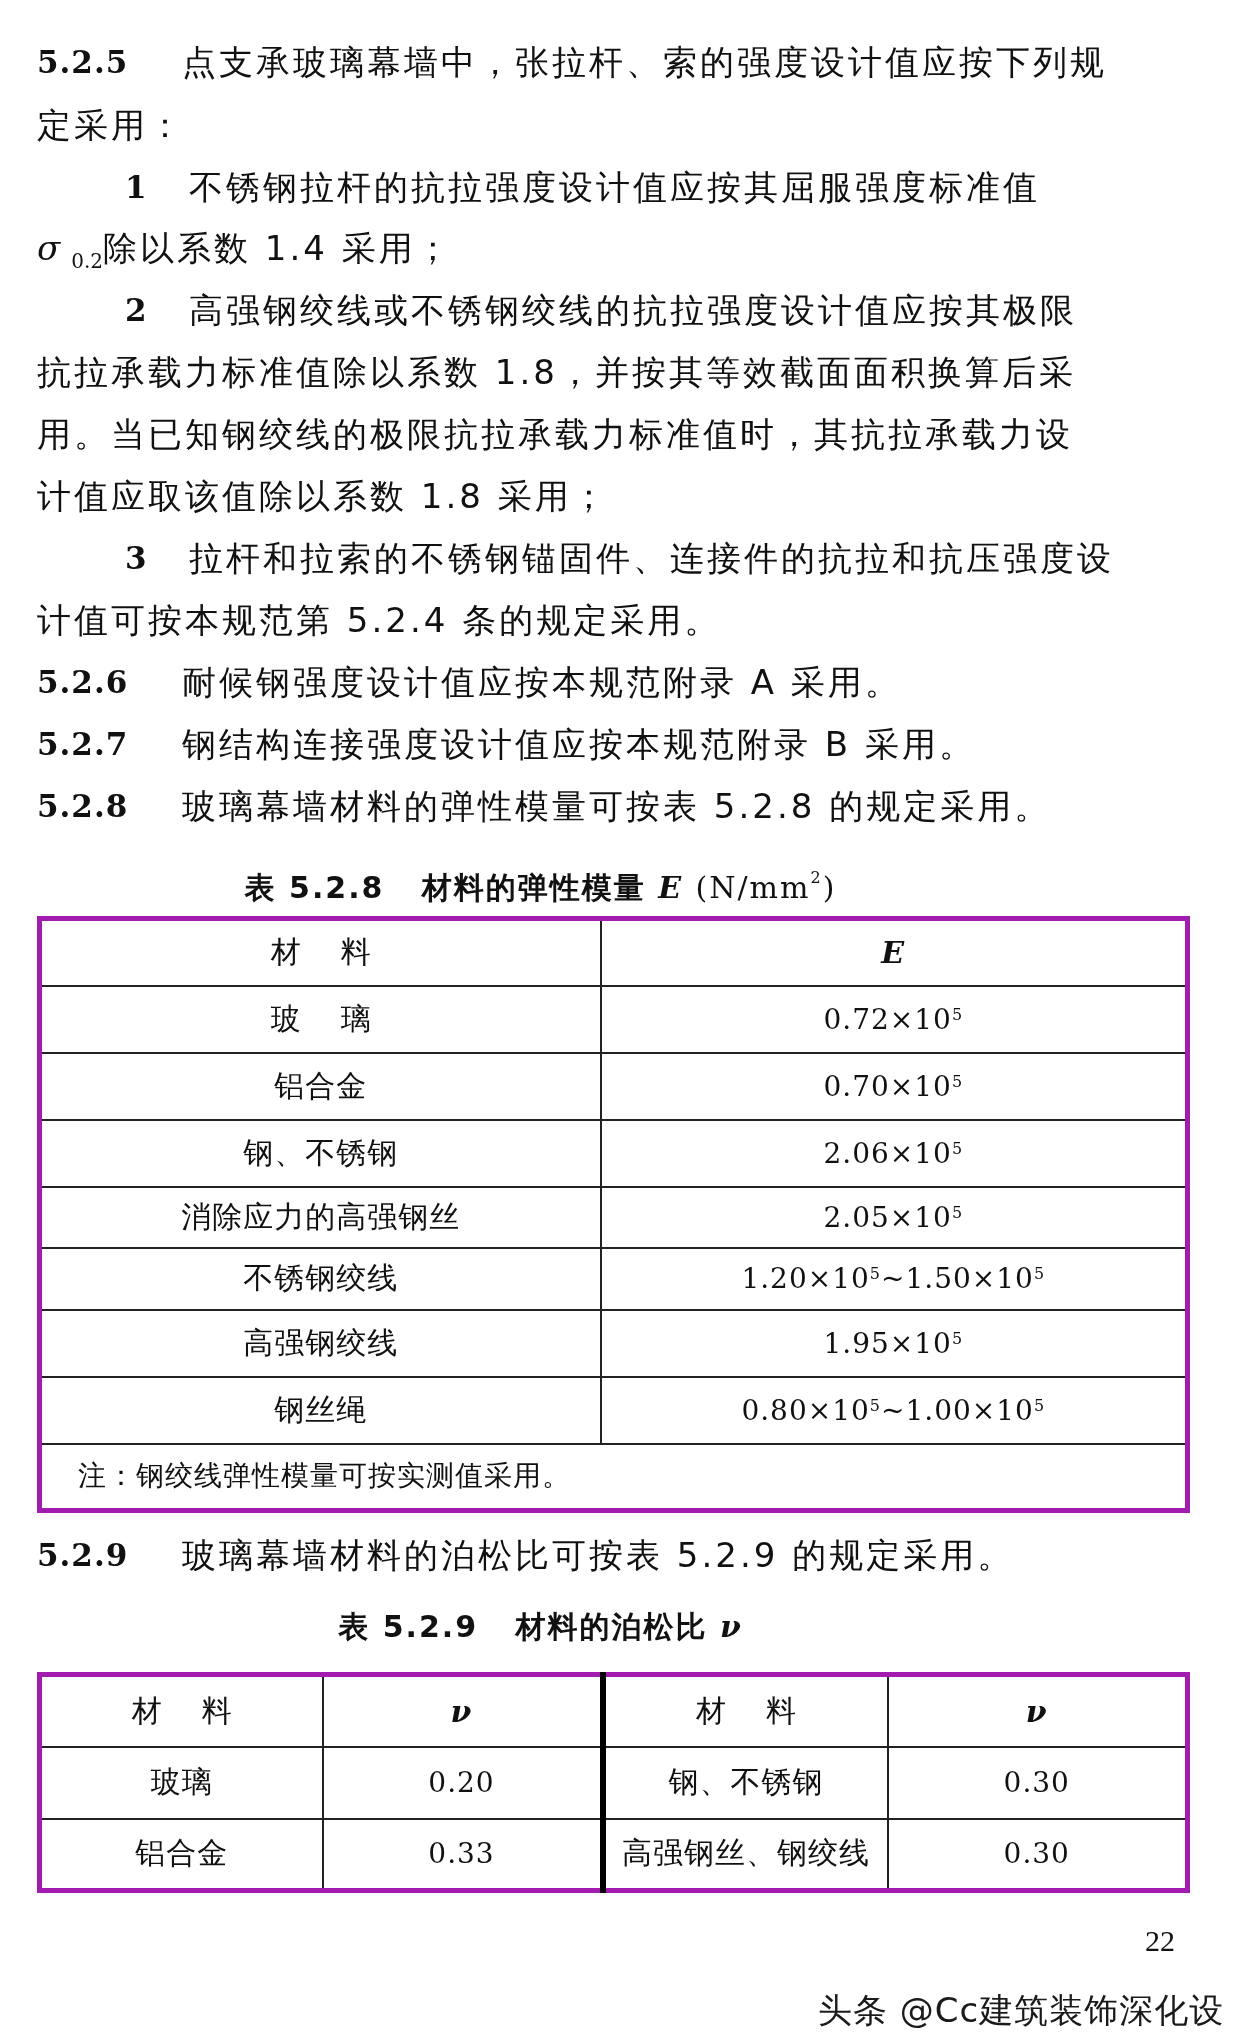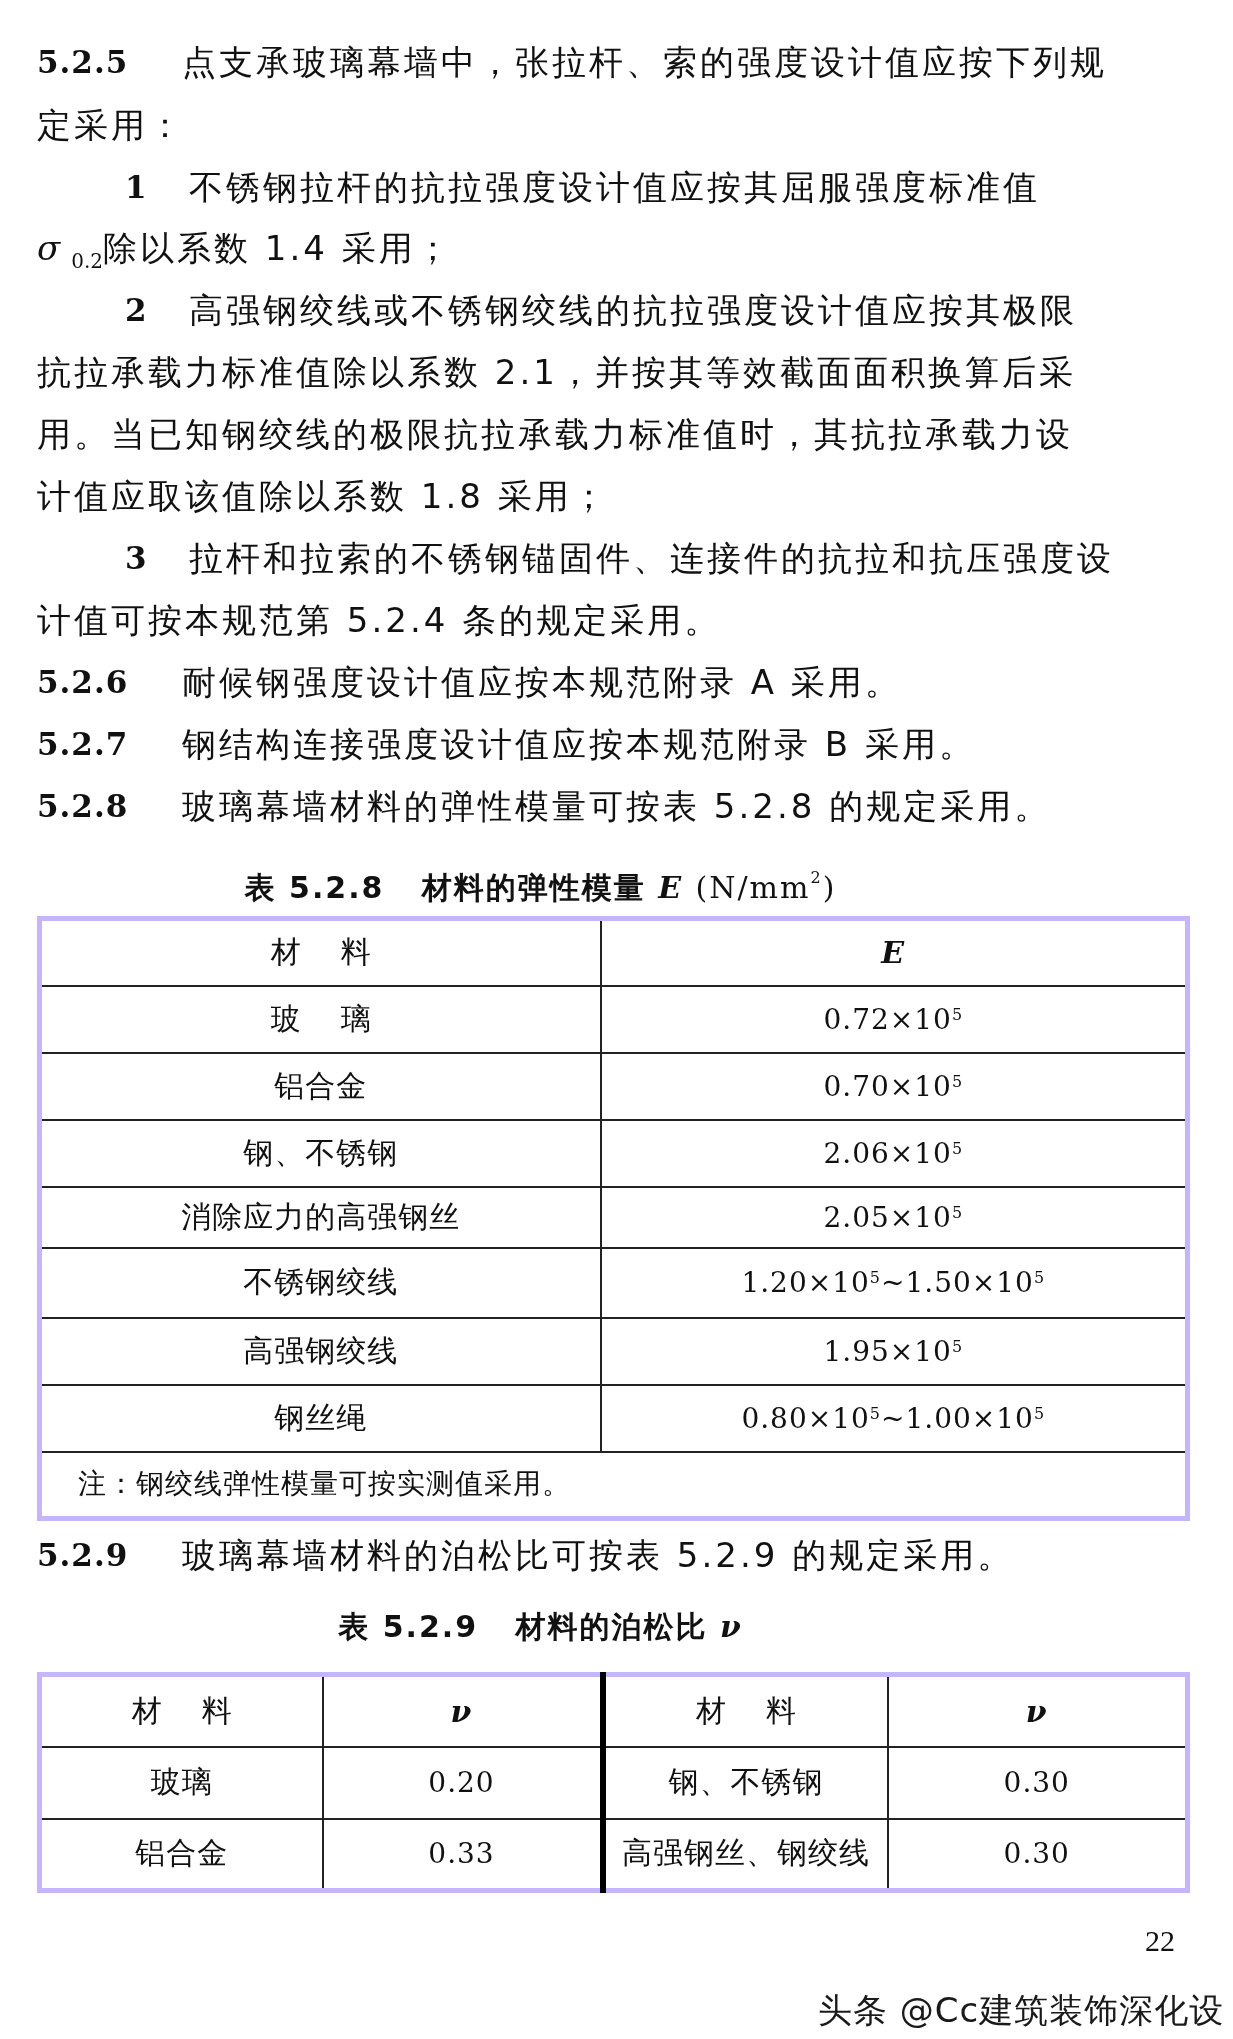--- a/index.html
+++ b/index.html
@@ -15,21 +15,21 @@
   .item-text { position: absolute; left: 152px; }
   .sigma { font-family: "DejaVu Serif", serif; font-style: italic; }
   .sigma sub { font-size: 20px; font-style: normal; letter-spacing: 0; margin-left: 8px; }
 
   .tbl-title { position: absolute; left: 10px; width: 1061px; text-align: center;
                font-size: 30px; font-weight: bold; height: 44px; line-height: 44px; letter-spacing: 2px; }
   .tbl-title .var { font-family: "DejaVu Serif", serif; font-style: italic; }
   .tbl-title .unit { font-family: "DejaVu Serif", serif; font-weight: normal; }
 
   table { position: absolute; border-collapse: collapse; table-layout: fixed;
-          border: 5px solid #c4b5fd; padding-left: 36px; }
+          border: 5px solid #a21caf; padding-left: 36px; }
   td { border: 2px solid #222; text-align: center; vertical-align: middle;
        font-size: 30px; padding: 0; letter-spacing: 1px; }
   td.val { font-family: "DejaVu Serif", serif; font-size: 28px; }
   td.hdr-var { font-family: "DejaVu Serif", serif; font-style: italic; font-weight: bold; }
   td.note { text-align: left; padding-left: 36px; font-size: 28px; margin-top: 48px; }
   td.thick-left { border-left: 6px solid #000; }
   sup { font-size: 16px; vertical-align: top; line-height: 1; position: relative; top: 4px; }
   .spaced { letter-spacing: 40px; margin-right: -40px; }
 
   .page-num { position: absolute; left: 1145px; top: 1924px; font-family: "Liberation Serif", serif; font-size: 30px; }
@@ -52,21 +52,21 @@
 </div>
 <div class="line" style="top:217px;">
   <span class="sigma"><span>σ</span><sub>0.2</sub></span><span>除以系数 1.4 采用；</span>
 </div>
 
 <div class="line" style="top:279px;">
   <span class="item-no">2</span>
   <span class="item-text">高强钢绞线或不锈钢绞线的抗拉强度设计值应按其极限</span>
 </div>
 <div class="line" style="top:341px;">
-  <span>抗拉承载力标准值除以系数 2.1，并按其等效截面面积换算后采</span>
+  <span>抗拉承载力标准值除以系数 1.8，并按其等效截面面积换算后采</span>
 </div>
 <div class="line" style="top:403px;">
   <span>用。当已知钢绞线的极限抗拉承载力标准值时，其抗拉承载力设</span>
 </div>
 <div class="line" style="top:465px;">
   <span>计值应取该值除以系数 1.8 采用；</span>
 </div>
 
 <div class="line" style="top:527px;">
   <span class="item-no">3</span>
@@ -114,21 +114,21 @@
     <td class="val"><span>0.70×10</span><sup>5</sup></td>
   </tr>
   <tr style="height:67px;">
     <td>钢、不锈钢</td>
     <td class="val"><span>2.06×10</span><sup>5</sup></td>
   </tr>
   <tr style="height:61px;">
     <td>消除应力的高强钢丝</td>
     <td class="val"><span>2.05×10</span><sup>5</sup></td>
   </tr>
-  <tr style="height:70px;">
+  <tr style="height:62px;">
     <td>不锈钢绞线</td>
     <td class="val"><span>1.20×10</span><sup>5</sup><span>~1.50×10</span><sup>5</sup></td>
   </tr>
   <tr style="height:67px;">
     <td>高强钢绞线</td>
     <td class="val"><span>1.95×10</span><sup>5</sup></td>
   </tr>
   <tr style="height:67px;">
     <td>钢丝绳</td>
     <td class="val"><span>0.80×10</span><sup>5</sup><span>~1.00×10</span><sup>5</sup></td>

